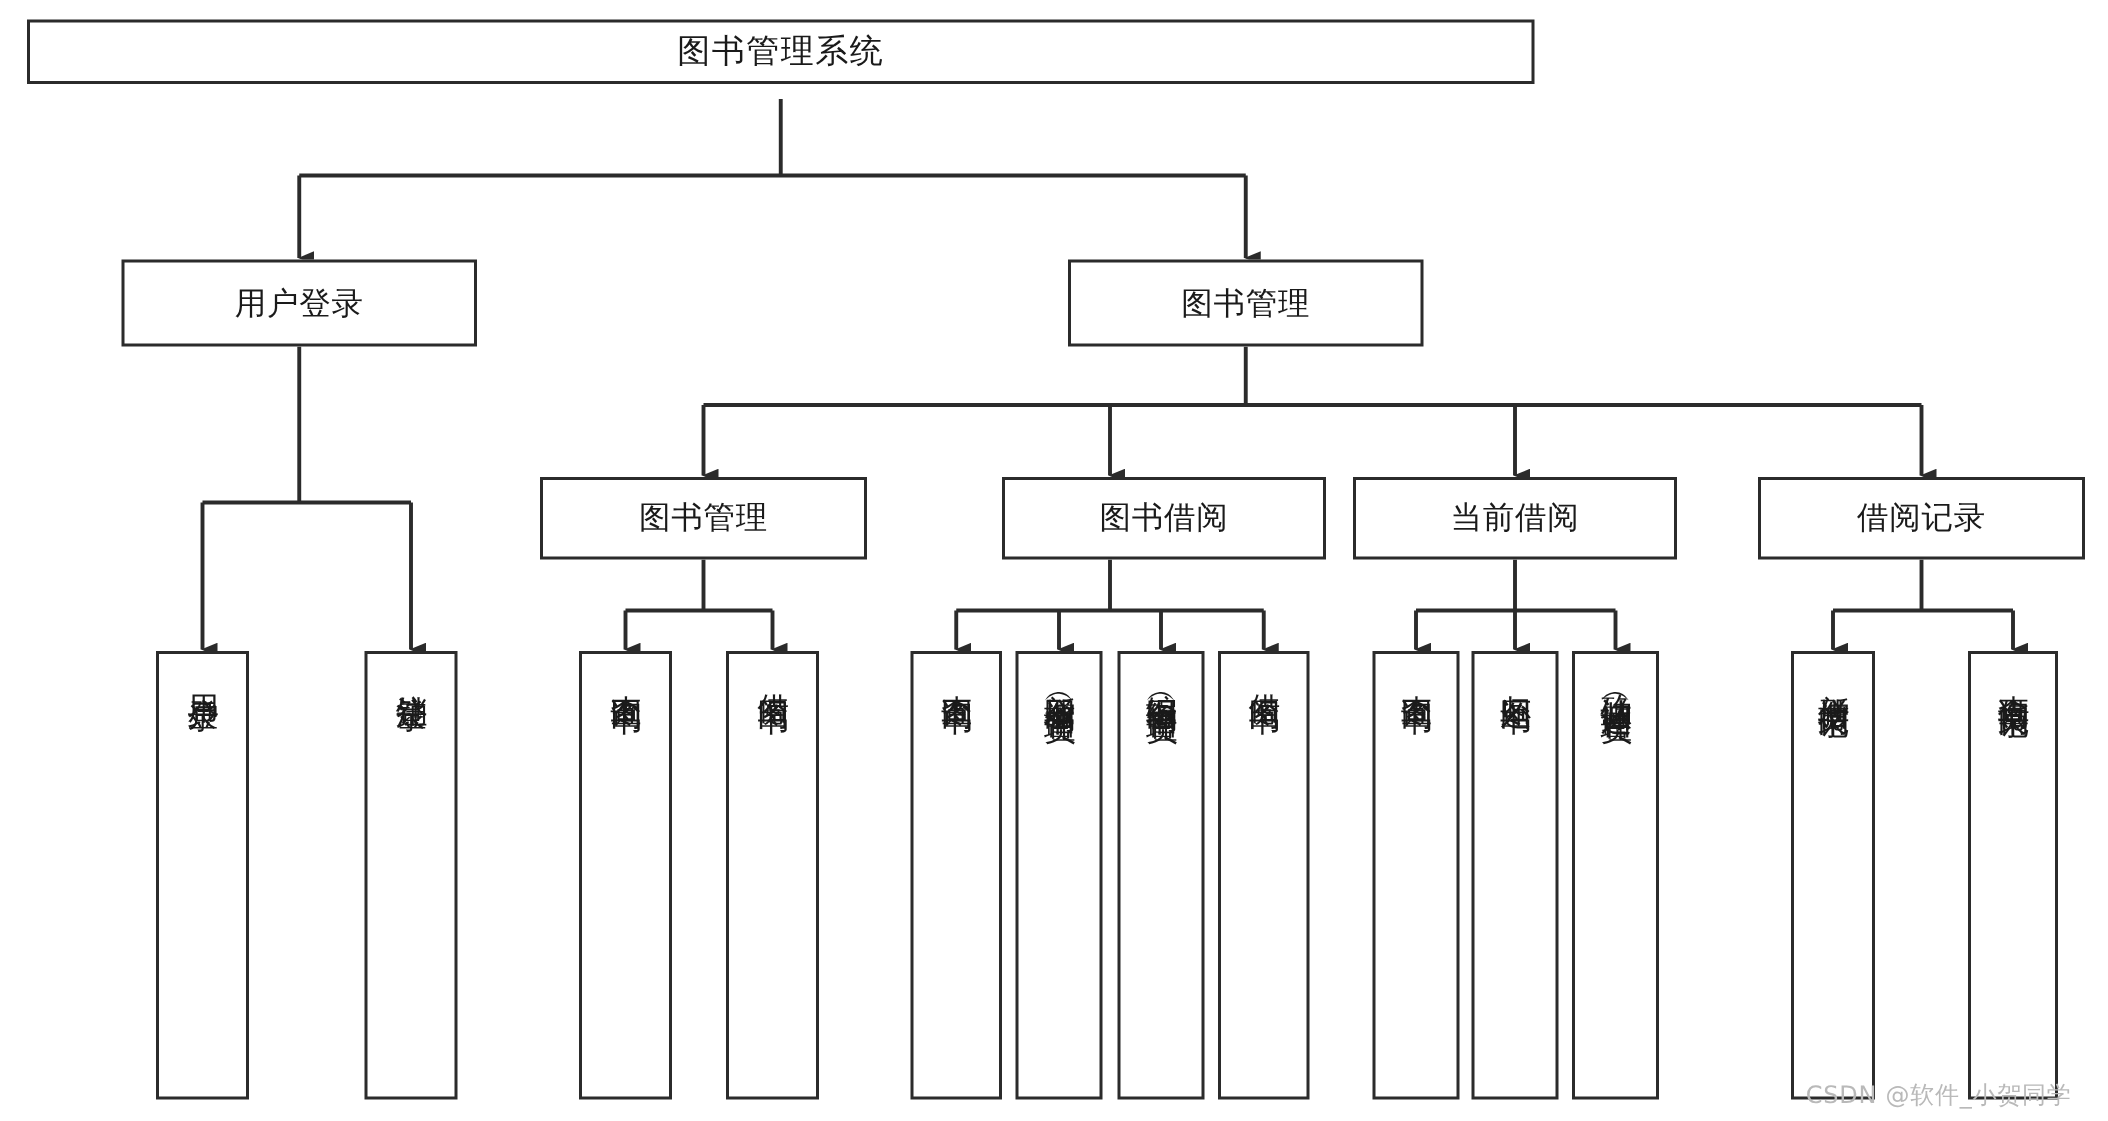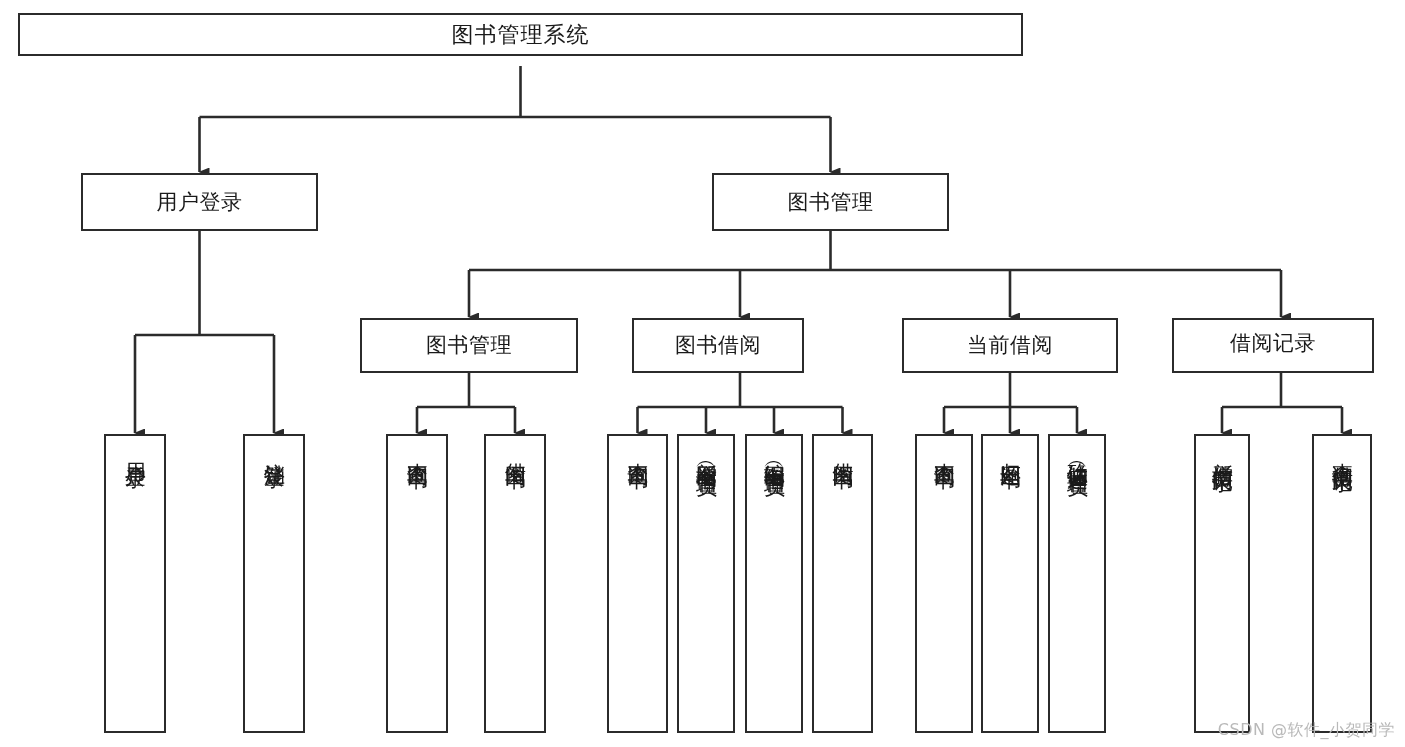--- a/index.html
+++ b/index.html
@@ -60,21 +60,21 @@
     writing-mode: vertical-rl;
     text-orientation: upright;
     font-size: 21px;
     line-height: 1.1;
     letter-spacing: 2px;
     white-space: pre;
     transform: rotate(0deg);
   }
   .watermark {
     position: absolute;
-    right: 10px;
+    right: 24px;
     bottom: 6px;
     font-size: 16px;
     color: #b9b9b9;
     letter-spacing: 0.5px;
     z-index: 5;
     white-space: nowrap;
     user-select: none;
   }
 </style>
 </head>
@@ -134,29 +134,29 @@
   </div>
 
   <div class="node horizontal" style="left: 712px; top: 173px; width: 237px; height: 58px; align-items: center;">
     <span class="node-label">图书管理</span>
   </div>
 
   <div class="node horizontal" style="left: 360px; top: 318px; width: 218px; height: 55px;">
     <span class="node-label">图书管理</span>
   </div>
 
-  <div class="node horizontal" style="left: 632px; top: 318px; width: 172px; height: 55px;">
+  <div class="node horizontal" style="left: 668px; top: 318px; width: 216px; height: 55px;">
     <span class="node-label">图书借阅</span>
   </div>
 
   <div class="node horizontal" style="left: 902px; top: 318px; width: 216px; height: 55px;">
     <span class="node-label">当前借阅</span>
   </div>
 
-  <div class="node horizontal" style="left: 1172px; top: 318px; width: 202px; height: 55px; font-family: Liberation Mono, monospace;">
+  <div class="node horizontal" style="left: 1172px; top: 318px; width: 218px; height: 55px;">
     <span class="node-label">借阅记录</span>
   </div>
 
   <div class="node vertical" style="left: 104px; top: 434px; width: 62px; height: 299px;">
     <span class="node-label">用户登录</span>
   </div>
 
   <div class="node vertical" style="left: 243px; top: 434px; width: 62px; height: 299px;">
     <span class="node-label">注销登录</span>
   </div>

